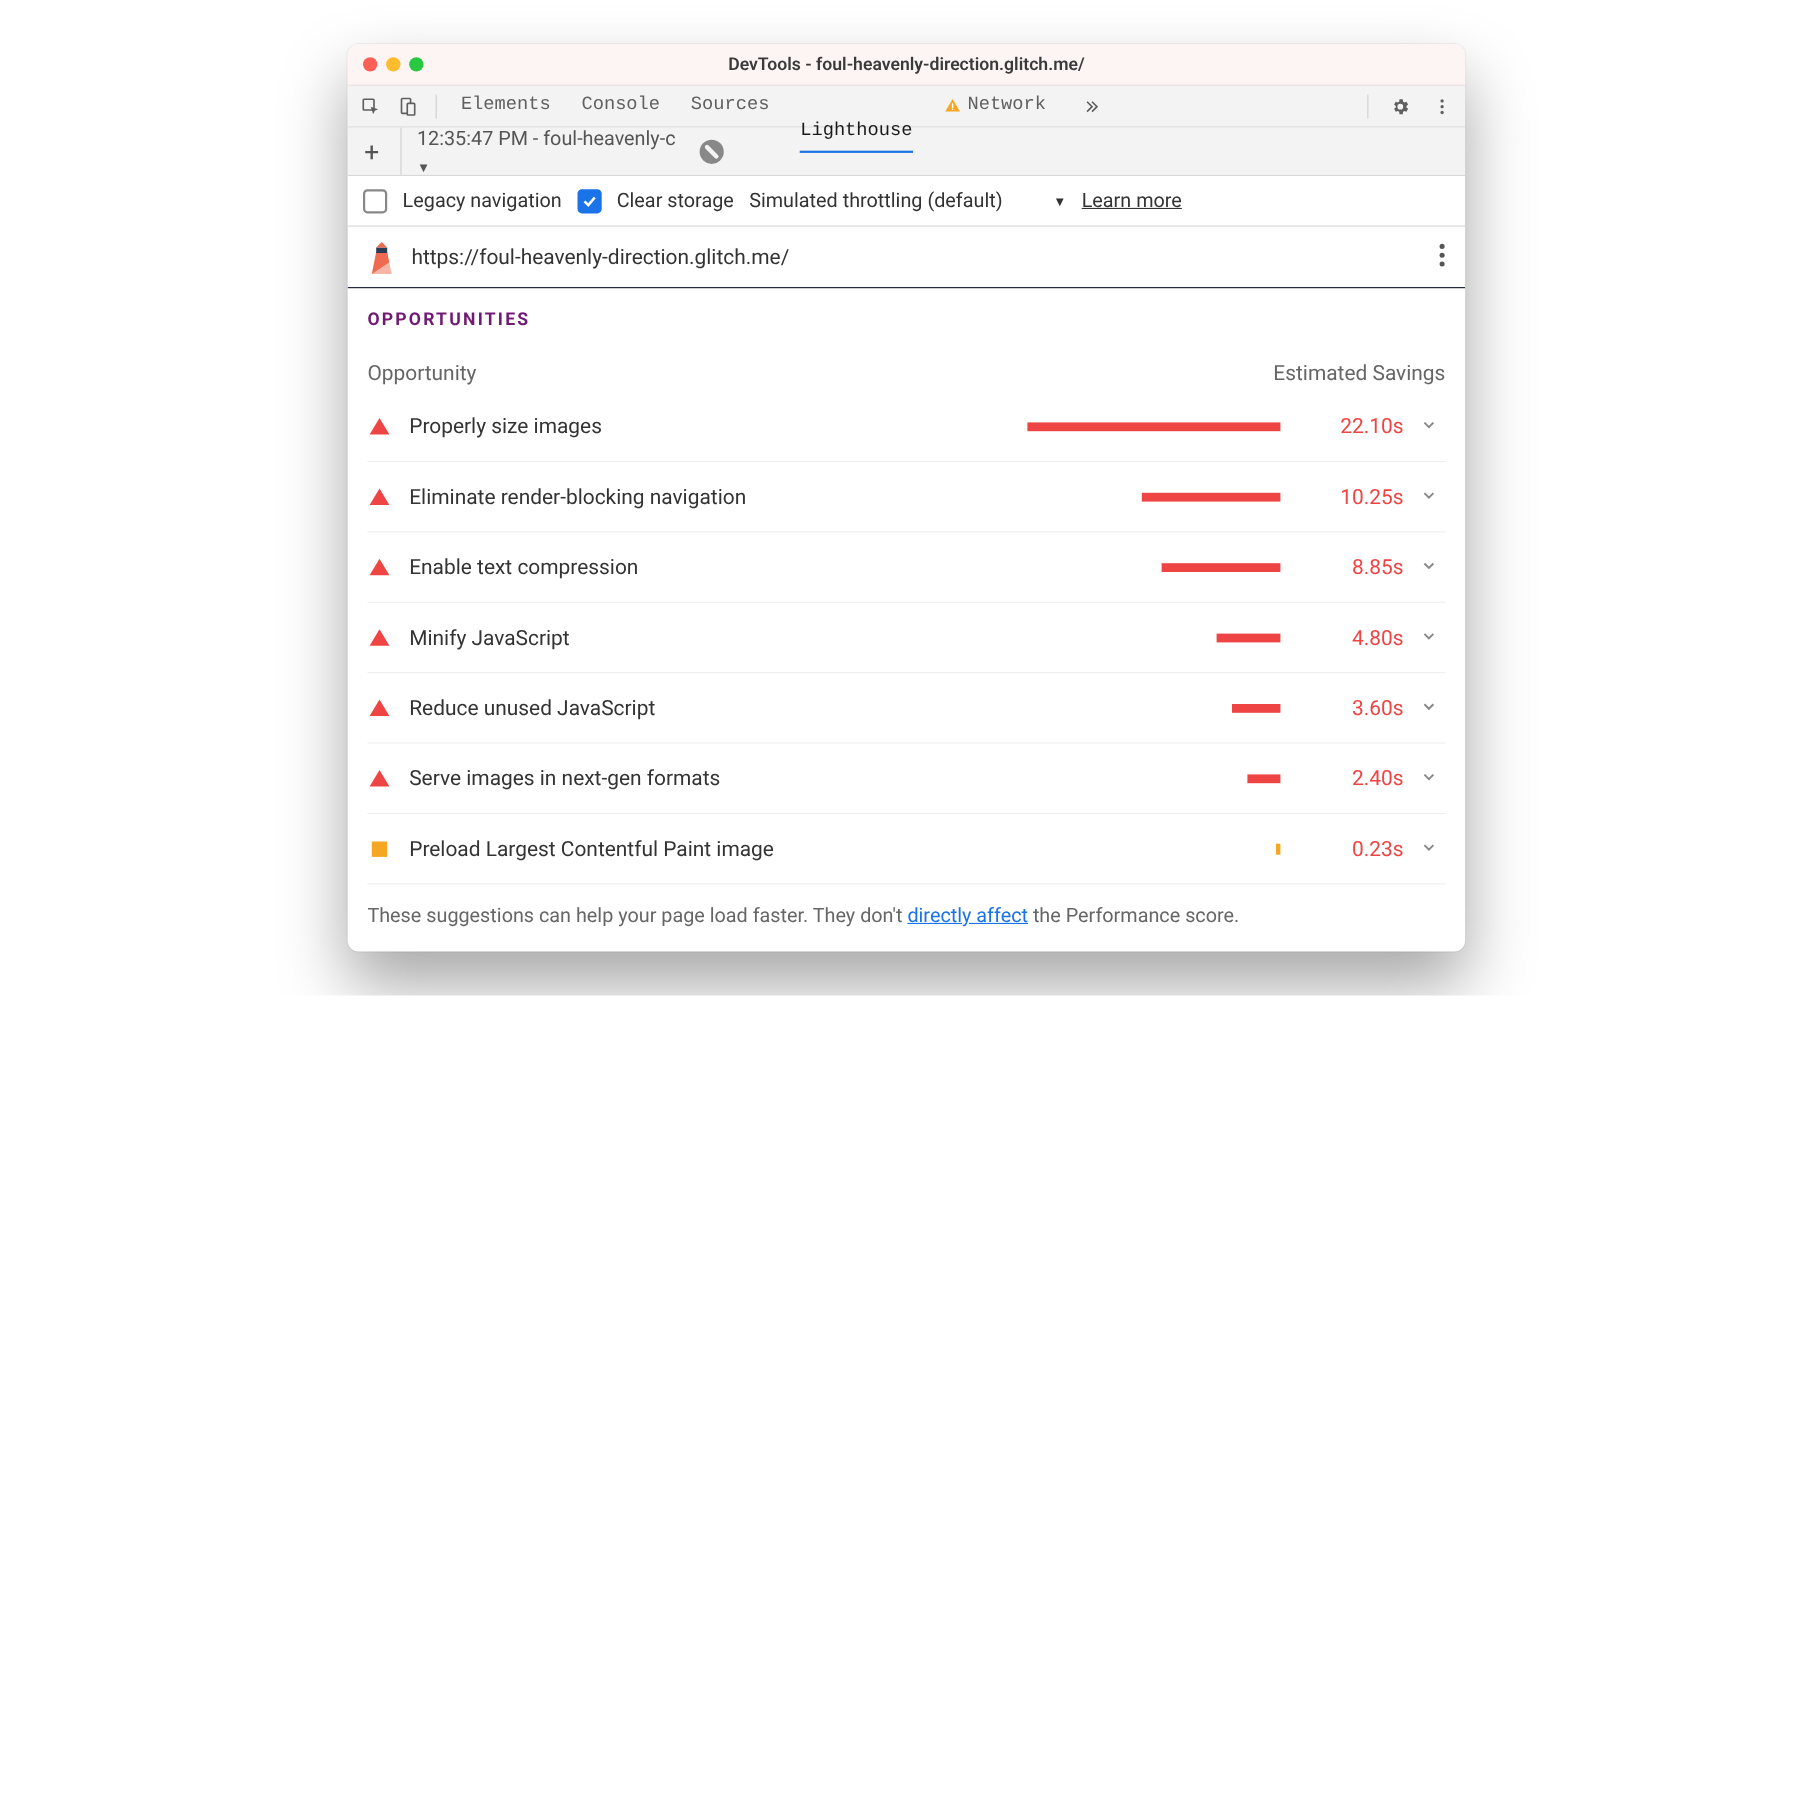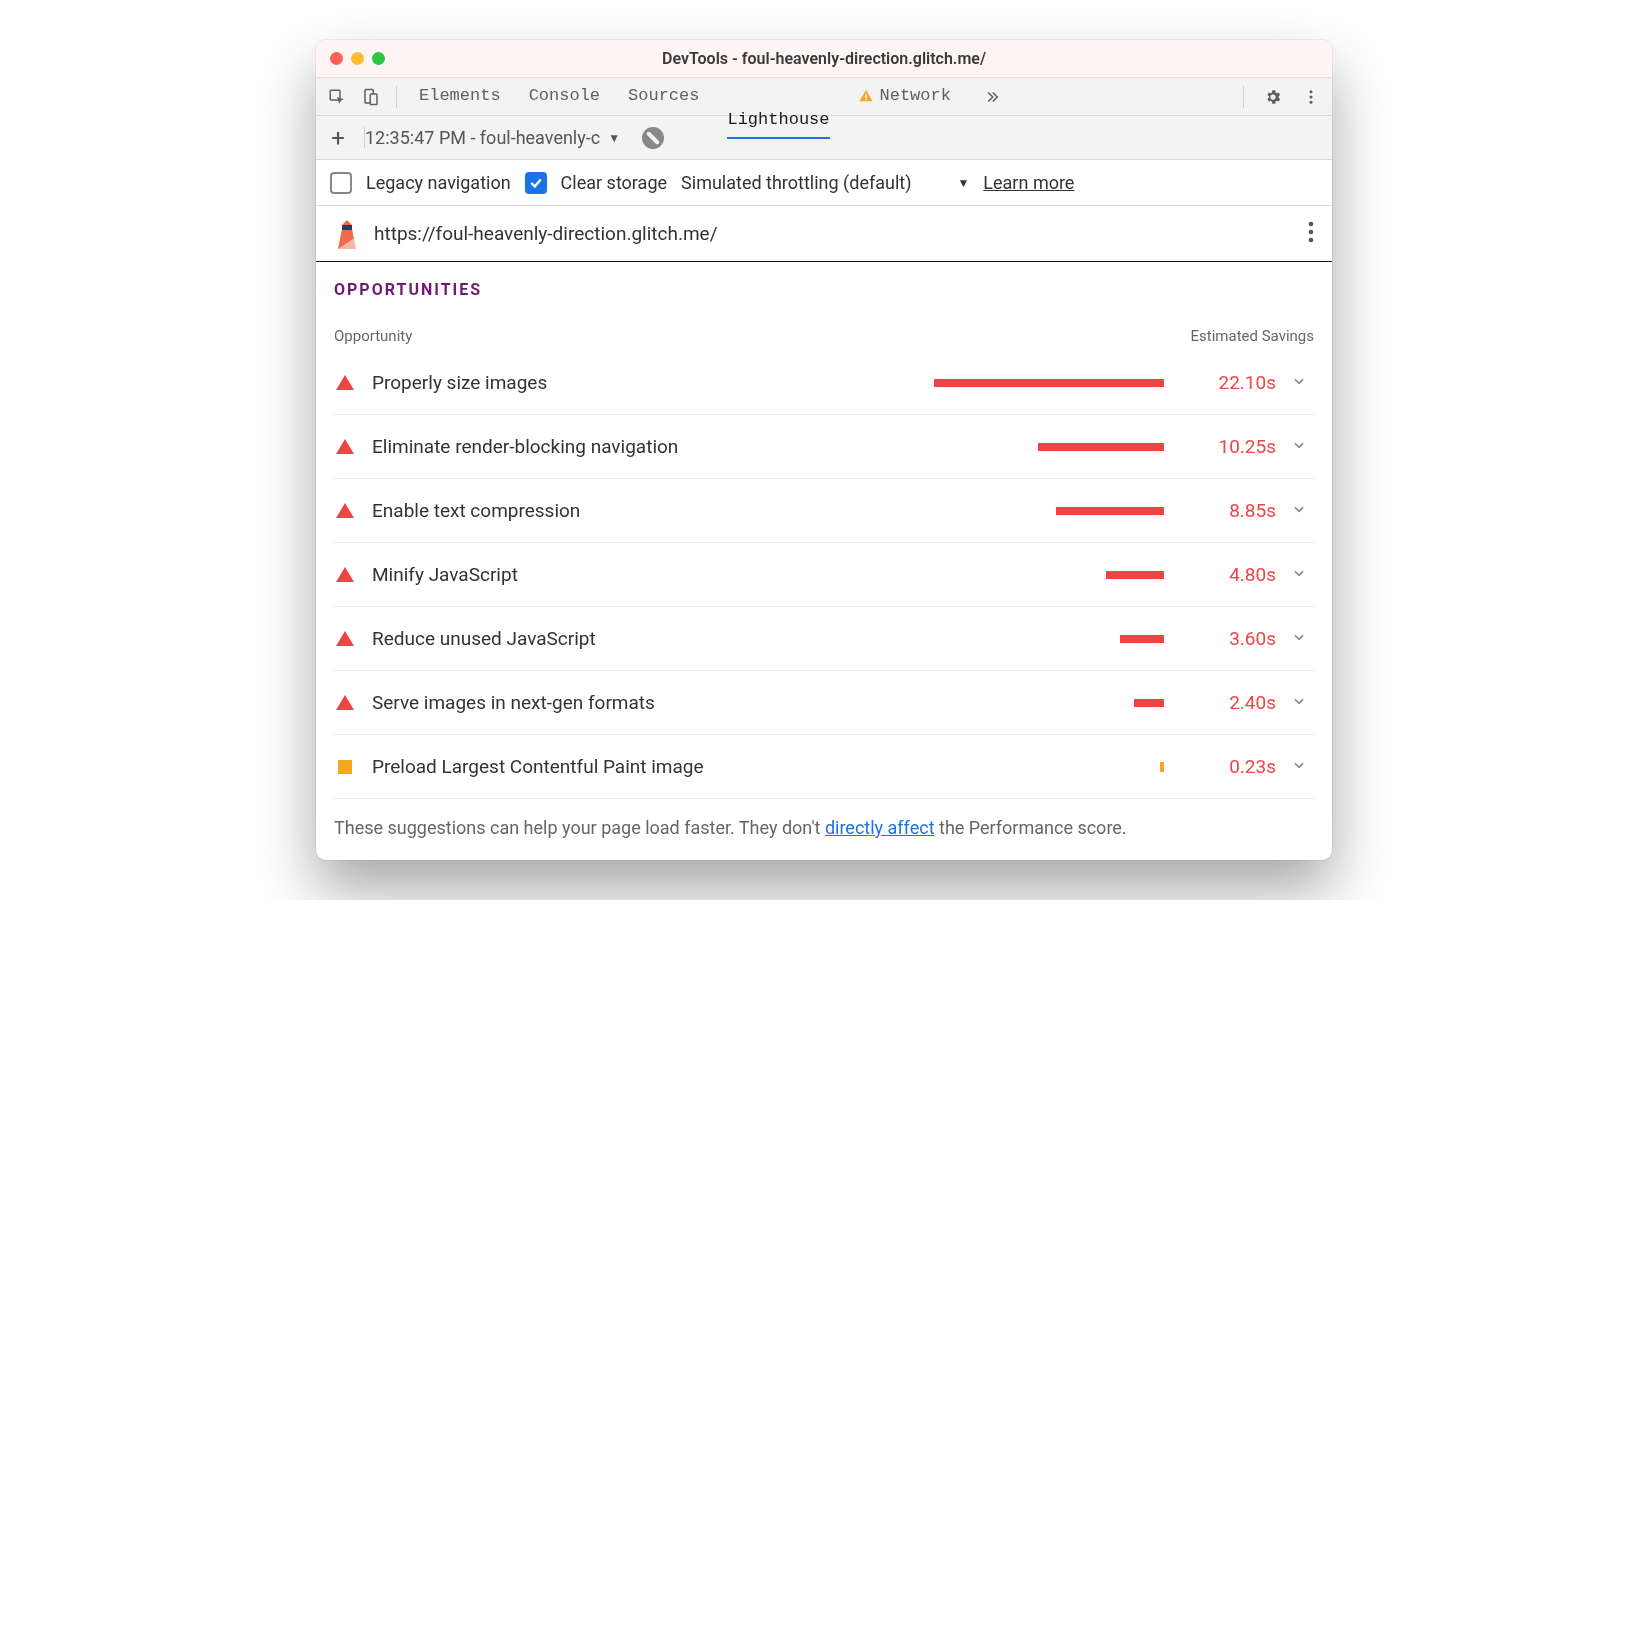--- a/index.html
+++ b/index.html
@@ -68,23 +68,25 @@
   .spacer { flex: 1; }
   .rightctrls { display: flex; align-items: center; gap: 12px; }
   
   .toolbar2 {
     height: 44px; display: flex; align-items: center;
     padding: 0 10px; border-bottom: 1px solid #d8d8d8;
     background: #f3f3f3; gap: 14px;
   }
   .plus { font-size: 24px; color: #555; width: 24px; text-align: center; }
   .reportsel {
-    display: flex; align-items: center; gap: 8px;
+    display: flex; align-items: flex-start; gap: 8px;
     font-size: 18px; color: #555;
     border-left: 1px solid #d0d0d0;
+    padding-left: 14px;
+    flex-direction: column;
   }
   .reportsel .tri { font-size: 12px; color: #555; }
   .noentry {
     width: 22px; height: 22px; border-radius: 50%;
     background: #888; position: relative; margin-left: 8px;
   }
   .noentry::after {
     content: ""; position: absolute;
     left: 3px; right: 3px; top: 50%; height: 4px;
     background: #f3f3f3; transform: translateY(-50%) rotate(45deg);
@@ -119,21 +121,21 @@
   .section {
     padding: 18px 18px 22px;
   }
   .section-title {
     font-size: 16px; font-weight: 700; letter-spacing: 2px;
     color: #701a75;
   }
   .colheads {
     display: flex; justify-content: space-between;
     margin-top: 28px; margin-bottom: 6px;
-    font-size: 15px; color: #666;
+    font-size: 19px; color: #666;
   }
   .rows { }
   .row {
     display: flex; align-items: center;
     height: 64px; border-bottom: 1px solid #eee;
     gap: 16px;
   }
   .row .indicator { width: 22px; display:flex; justify-content:center; }
   .tri-red {
     width: 0; height: 0;

